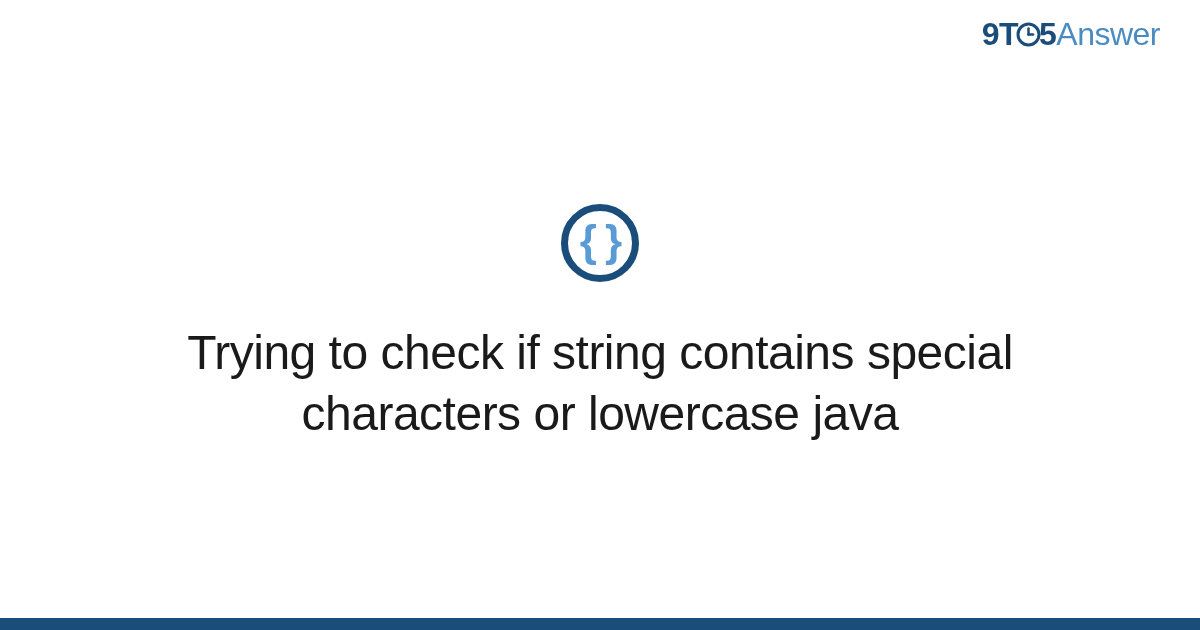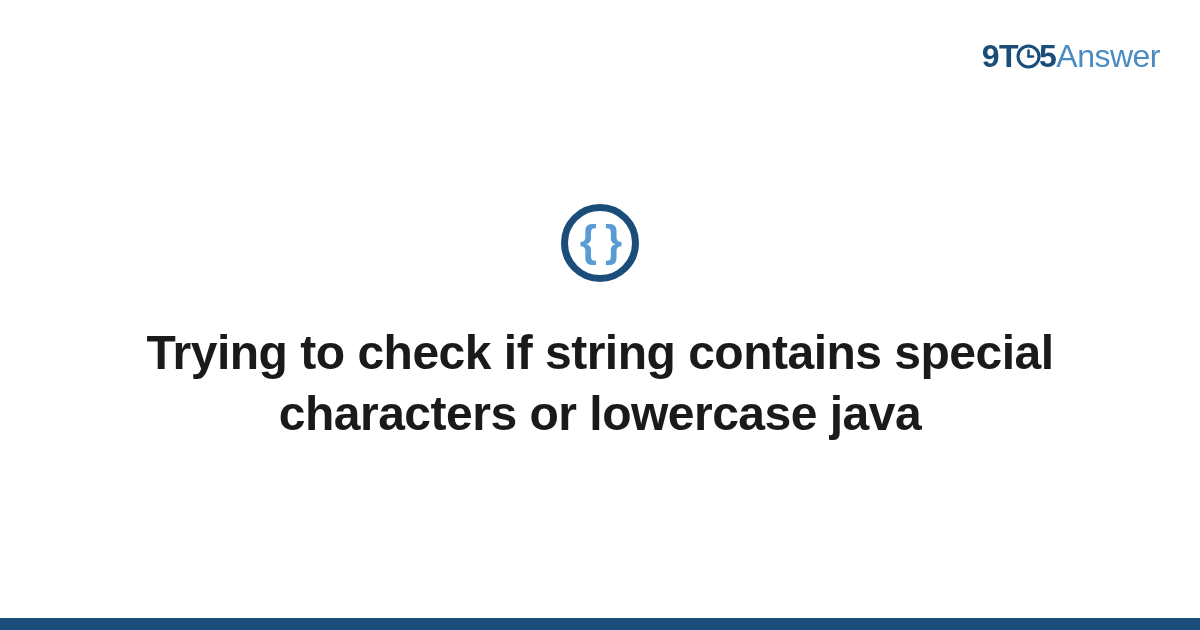--- a/index.html
+++ b/index.html
@@ -10,21 +10,21 @@
     body {
       width: 1200px;
       height: 630px;
       background: #ffffff;
       font-family: -apple-system, BlinkMacSystemFont, "Segoe UI", Helvetica, Arial, sans-serif;
       position: relative;
       overflow: hidden;
     }
     .brand {
       position: absolute;
-      top: 38px;
+      top: 16px;
       right: 40px;
       font-size: 32px;
       font-weight: 600;
       letter-spacing: -0.5px;
     }
     .brand .nine {
       color: #1a4d7a;
       font-weight: 700;
     }
     .brand .t {
@@ -75,21 +75,21 @@
       font-size: 44px;
       font-weight: 700;
       font-family: "Segoe UI", Arial, sans-serif;
       letter-spacing: -2px;
       line-height: 1;
       position: relative;
       top: -2px;
     }
     .title {
       font-size: 48px;
-      font-weight: 700;
+      font-weight: 400;
       color: #1a1a1a;
       text-align: center;
       line-height: 1.28;
       max-width: 980px;
       letter-spacing: -0.5px;
     }
     .bottom-bar {
       position: absolute;
       bottom: 0;
       left: 0;

